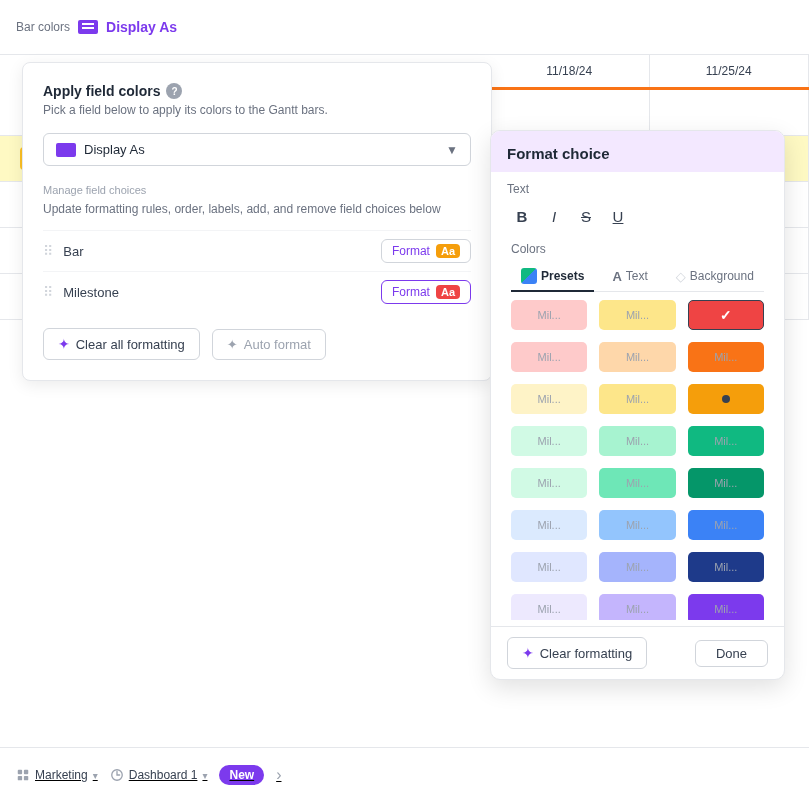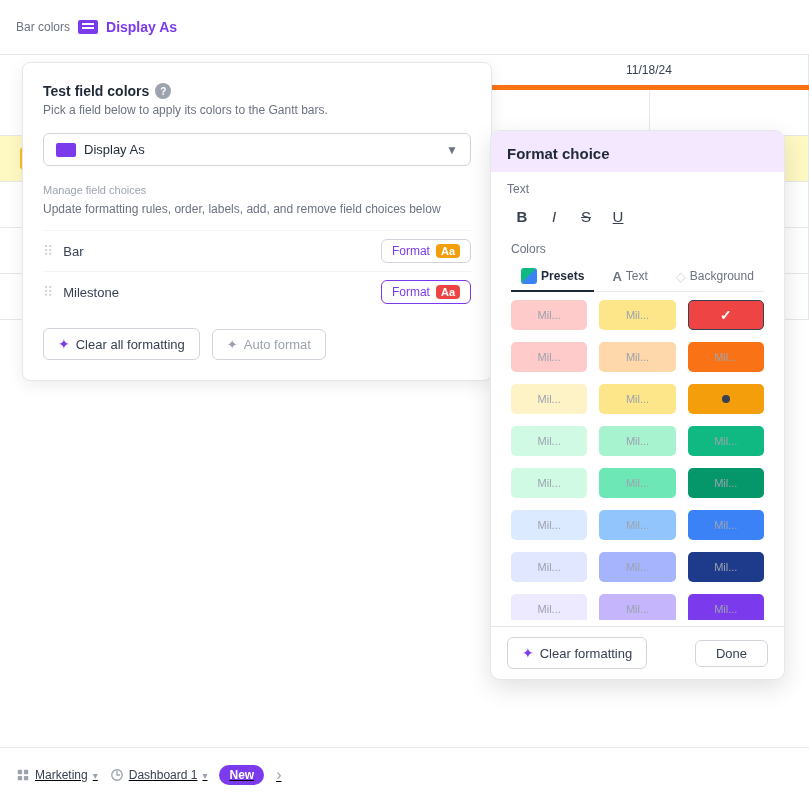--- a/index.html
+++ b/index.html
@@ -18,21 +18,21 @@
       display: flex; align-items: center; padding: 0 16px; gap: 8px;
     }
     .top-bar-label { font-size: 12px; color: #6b7280; }
     .top-bar-title { color: #7c3aed; font-weight: 600; font-size: 14px; display: flex; align-items: center; gap: 6px; }
     .top-bar-icon { width: 20px; height: 14px; background: #7c3aed; border-radius: 2px; display: inline-flex; align-items: center; justify-content: center; }
     .top-bar-icon::after { content: ''; display: block; width: 12px; height: 8px; background: repeating-linear-gradient(#fff 0 2px, transparent 2px 4px); }
 
     
     .date-headers {
       position: absolute; top: 55px; left: 490px; right: 0; height: 35px;
-      display: flex; border-bottom: 5px solid #f97316;
+      display: flex; border-bottom: 3px solid #f97316;
     }
     .date-cell {
       flex: 1; border-right: 1px solid #e5e7eb; display: flex; align-items: center; justify-content: center;
       font-size: 12px; color: #374151; font-weight: 500;
     }
 
     
     .gantt-area {
       position: absolute; top: 90px; left: 0; right: 0; bottom: 60px;
     }
@@ -179,20 +179,21 @@
 <div class="gantt-bg"></div>
 
 <div class="top-bar">
   <span class="top-bar-label">Bar colors</span>
   <div class="top-bar-icon"></div>
   <span class="top-bar-title">Display As</span>
 </div>
 
 <div class="date-headers">
   <div class="date-cell">11/18/24</div>
+  <div class="date-cell">11/25/24</div>
 </div>
 
 <div class="gantt-area">
   <div class="gantt-row">
     <div class="gantt-label"></div>
     <div class="gantt-cells">
       <div class="gantt-cell"></div>
       <div class="gantt-cell"></div>
     </div>
   </div>
@@ -225,21 +226,21 @@
     <div class="gantt-label"></div>
     <div class="gantt-cells">
       <div class="gantt-cell"></div>
       <div class="gantt-cell"></div>
     </div>
   </div>
 </div>
 
 <div class="apply-panel">
   <div class="apply-panel-title">
-    <span>Test field colors</span>
+    <span>Apply field colors</span>
     <span class="help-icon">?</span>
   </div>
   <div class="apply-panel-sub">Pick a field below to apply its colors to the Gantt bars.</div>
 
   <div class="dropdown-select">
     <div class="dropdown-icon"></div>
     <span class="dropdown-label">Display As</span>
     <span class="dropdown-arrow">▼</span>
   </div>
 

